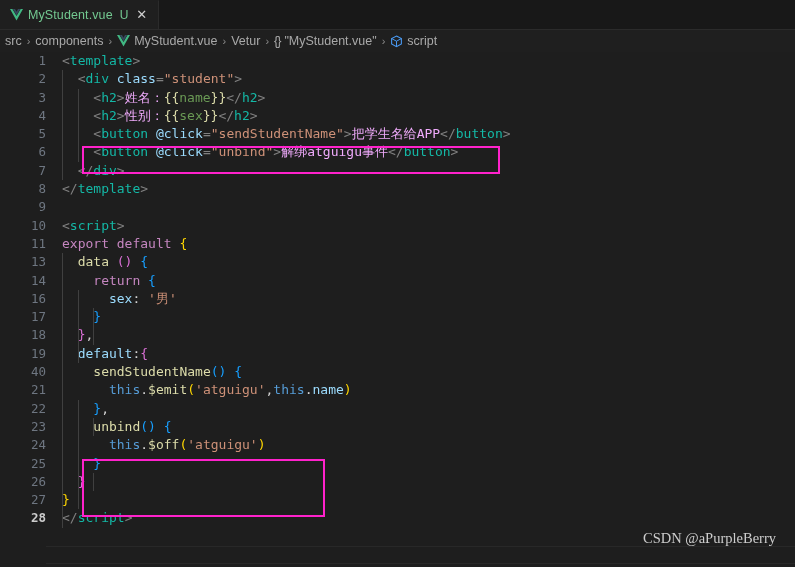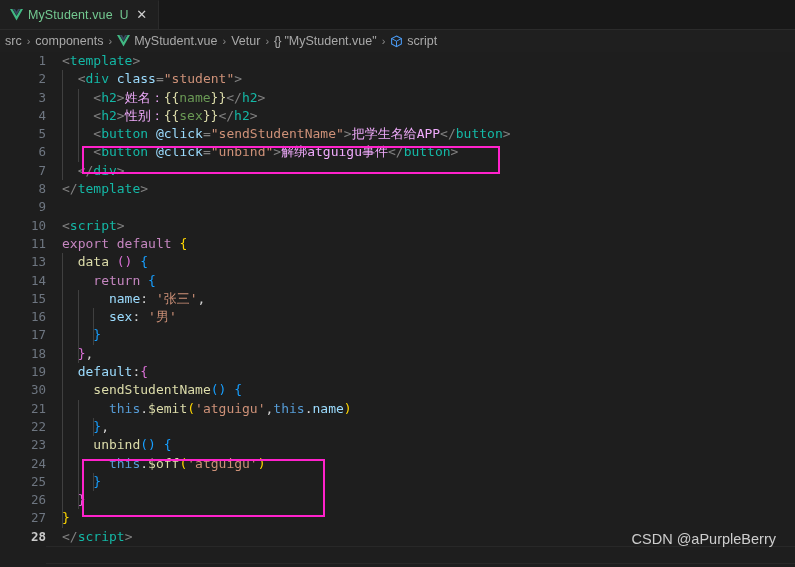--- a/index.html
+++ b/index.html
@@ -156,21 +156,21 @@
     pointer-events: none;
     z-index: 5;
   }
 
   
   .watermark {
     position: absolute;
     right: 19px;
     bottom: 20px;
     color: #d7d7d7;
-    font-family: Liberation Sans, sans-serif;
+    font-family: Liberation Serif, serif;
     font-size: 14.5px;
     opacity: .95;
     pointer-events: none;
     z-index: 6;
     margin-top: 39px;
   }
 </style>
 </head>
 <body>
 
@@ -222,26 +222,25 @@
     <div class="code-line"><div class="ln">4</div><div class="lc"><span class="t-brk">    &lt;</span><span class="t-tag">h2</span><span class="t-brk">&gt;</span><span class="t-txt">性别：</span><span class="t-mus">{{</span><span class="t-mus-in">sex</span><span class="t-mus">}}</span><span class="t-brk">&lt;/</span><span class="t-tag">h2</span><span class="t-brk">&gt;</span></div></div>
     <div class="code-line"><div class="ln">5</div><div class="lc"><span class="t-brk">    &lt;</span><span class="t-tag">button</span><span class="t-txt"> </span><span class="t-attr">@click</span><span class="t-brk">=</span><span class="t-str">"sendStudentName"</span><span class="t-brk">&gt;</span><span class="t-txt">把学生名给APP</span><span class="t-brk">&lt;/</span><span class="t-tag">button</span><span class="t-brk">&gt;</span></div></div>
     <div class="code-line"><div class="ln">6</div><div class="lc"><span class="t-brk">    &lt;</span><span class="t-tag">button</span><span class="t-txt"> </span><span class="t-attr">@click</span><span class="t-brk">=</span><span class="t-str">"unbind"</span><span class="t-brk">&gt;</span><span class="t-txt">解绑atguigu事件</span><span class="t-brk">&lt;/</span><span class="t-tag">button</span><span class="t-brk">&gt;</span></div></div>
     <div class="code-line"><div class="ln">7</div><div class="lc"><span class="t-brk">  &lt;/</span><span class="t-tag">div</span><span class="t-brk">&gt;</span></div></div>
     <div class="code-line"><div class="ln">8</div><div class="lc"><span class="t-brk">&lt;/</span><span class="t-tag">template</span><span class="t-brk">&gt;</span></div></div>
     <div class="code-line"><div class="ln">9</div><div class="lc"></div></div>
     <div class="code-line"><div class="ln">10</div><div class="lc"><span class="t-brk">&lt;</span><span class="t-tag">script</span><span class="t-brk">&gt;</span></div></div>
     <div class="code-line"><div class="ln">11</div><div class="lc"><span class="t-kw">export default</span><span class="t-txt"> </span><span class="t-b1">{</span></div></div>
     <div class="code-line"><div class="ln">13</div><div class="lc"><span class="t-txt">  </span><span class="t-fn">data</span><span class="t-txt"> </span><span class="t-paren">()</span><span class="t-txt"> </span><span class="t-b3">{</span></div></div>
     <div class="code-line"><div class="ln">14</div><div class="lc"><span class="t-txt">    </span><span class="t-kw">return</span><span class="t-txt"> </span><span class="t-b3">{</span></div></div>
-    <div class="code-line"><div class="ln">15</div><div class="lc"><span class="t-txt">      </span><span class="t-prop">name</span><span class="t-punct">: </span><span class="t-str">'张三'</span><span class="t-punct">,</span></div></div>
     <div class="code-line"><div class="ln">16</div><div class="lc"><span class="t-txt">      </span><span class="t-prop">sex</span><span class="t-punct">: </span><span class="t-str">'男'</span></div></div>
     <div class="code-line"><div class="ln">17</div><div class="lc"><span class="t-txt">    </span><span class="t-b3">}</span></div></div>
     <div class="code-line"><div class="ln">18</div><div class="lc"><span class="t-txt">  </span><span class="t-b2">}</span><span class="t-punct">,</span></div></div>
     <div class="code-line"><div class="ln">19</div><div class="lc"><span class="t-txt">  </span><span class="t-prop">default</span><span class="t-punct">:</span><span class="t-b2">{</span></div></div>
-    <div class="code-line"><div class="ln">30</div><div class="lc"><span class="t-txt">    </span><span class="t-fn">sendStudentName</span><span class="t-b3">()</span><span class="t-txt"> </span><span class="t-b3">{</span></div></div>
+    <div class="code-line"><div class="ln">40</div><div class="lc"><span class="t-txt">    </span><span class="t-fn">sendStudentName</span><span class="t-b3">()</span><span class="t-txt"> </span><span class="t-b3">{</span></div></div>
     <div class="code-line"><div class="ln">21</div><div class="lc"><span class="t-txt">      </span><span class="t-this">this</span><span class="t-punct">.</span><span class="t-fn">$emit</span><span class="t-b1">(</span><span class="t-str">'atguigu'</span><span class="t-punct">,</span><span class="t-this">this</span><span class="t-punct">.</span><span class="t-prop">name</span><span class="t-b1">)</span></div></div>
     <div class="code-line"><div class="ln">22</div><div class="lc"><span class="t-txt">    </span><span class="t-b3">}</span><span class="t-punct">,</span></div></div>
     <div class="code-line"><div class="ln">23</div><div class="lc"><span class="t-txt">    </span><span class="t-fn">unbind</span><span class="t-b3">()</span><span class="t-txt"> </span><span class="t-b3">{</span></div></div>
     <div class="code-line"><div class="ln">24</div><div class="lc"><span class="t-txt">      </span><span class="t-this">this</span><span class="t-punct">.</span><span class="t-fn">$off</span><span class="t-b1">(</span><span class="t-str">'atguigu'</span><span class="t-b1">)</span></div></div>
     <div class="code-line"><div class="ln">25</div><div class="lc"><span class="t-txt">    </span><span class="t-b3">}</span></div></div>
     <div class="code-line"><div class="ln">26</div><div class="lc"><span class="t-txt">  </span><span class="t-b2">}</span></div></div>
     <div class="code-line"><div class="ln">27</div><div class="lc"><span class="t-b1">}</span></div></div>
     <div class="code-line"><div class="ln active">28</div><div class="lc"><span class="t-brk">&lt;/</span><span class="t-tag">script</span><span class="t-brk">&gt;</span></div></div>
     <div class="ig" style="left: 62px; top: 18.3px; height: 109.8px;"></div>
     <div class="ig" style="left: 62px; top: 201.3px; height: 274.5px;"></div>

